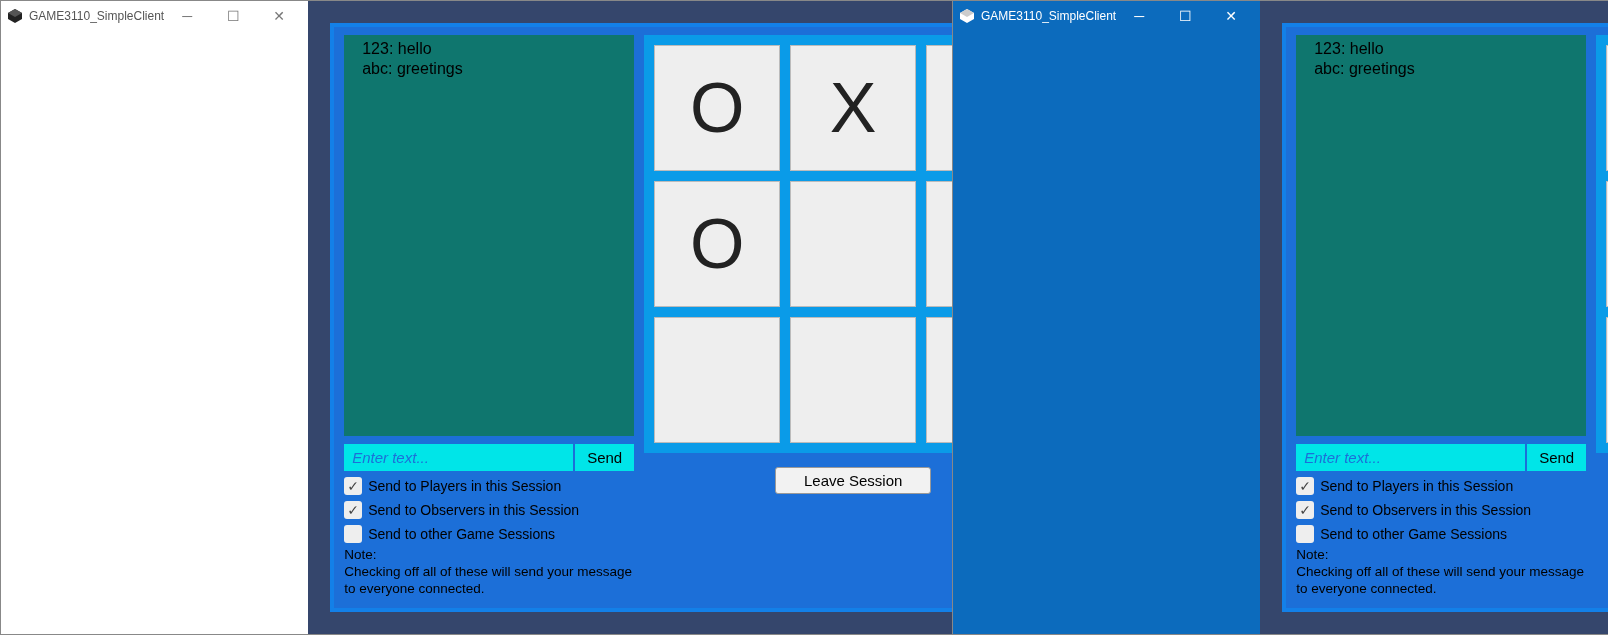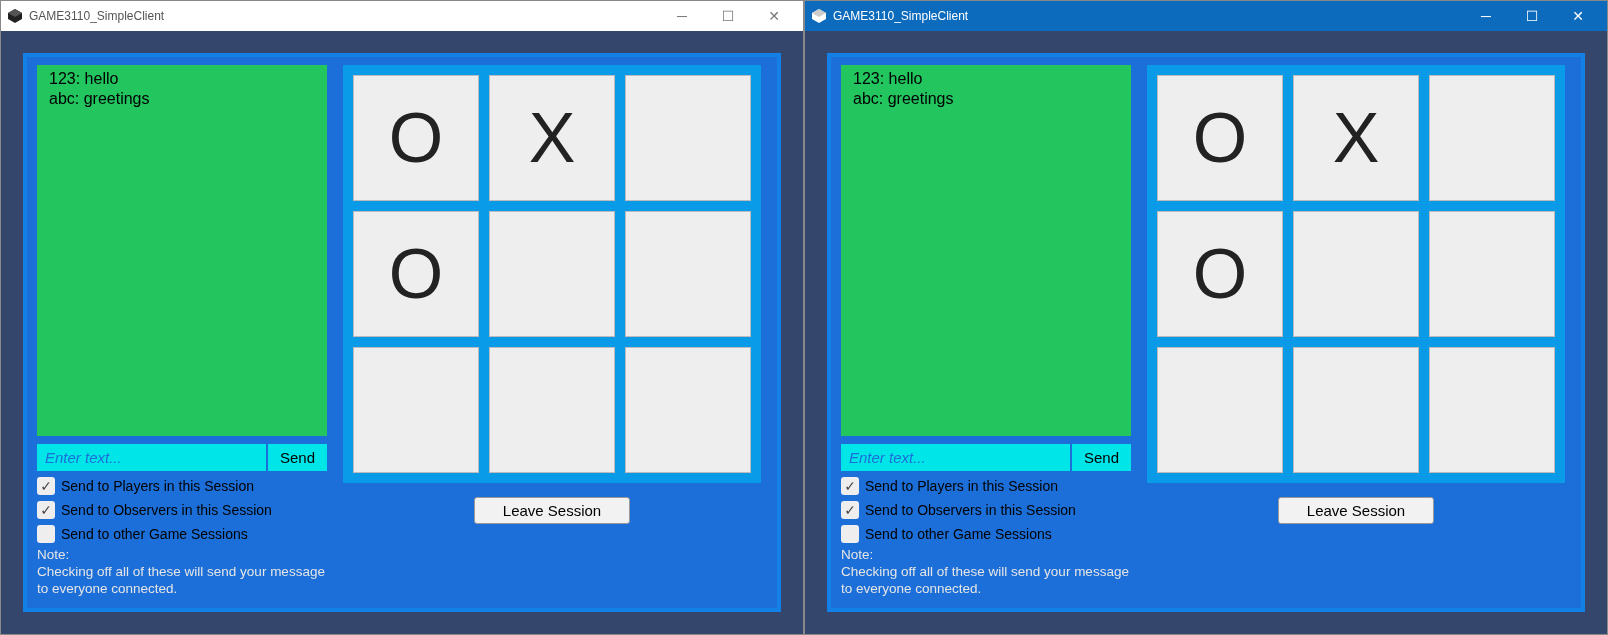--- a/index.html
+++ b/index.html
@@ -5,24 +5,24 @@
   * { box-sizing: border-box; margin: 0; padding: 0; }
   body {
     background: #4a5a7a;
     font-family: Arial, sans-serif;
     display: flex;
     width: 1608px;
     height: 635px;
     overflow: hidden;
   }
   .window {
-    width: 804px;
+    width: 952px;
     height: 635px;
     display: flex;
-    flex-direction: column;
+    flex-direction: row;
     border: 1px solid #888;
   }
   .window.left { background: #fff; }
   .window.right { background: #0c6bbd; }
   .titlebar {
     height: 30px;
     display: flex;
     align-items: center;
     padding: 0 6px;
     font-size: 12px;
@@ -66,22 +66,22 @@
     display:flex;
     gap: 10px;
   }
   .left-col {
     width: 290px;
     display:flex;
     flex-direction:column;
   }
   .chat-log {
     flex:1;
-    background: #22c55e;
-    padding: 4px 12px;
+    background: #0f766e;
+    padding: 4px 18px;
     font-size: 16px;
     color:#000;
     line-height: 1.25;
     overflow:hidden;
   }
   .input-row {
     display:flex;
     gap:2px;
     margin-top:8px;
   }
@@ -115,21 +115,21 @@
     width:18px; height:18px;
     background:#eee;
     border-radius:3px;
     display:flex; align-items:center; justify-content:center;
     font-size:14px; color:#444;
     cursor:pointer;
   }
   .note {
     margin-top:4px;
     font-size:13.5px;
-    color:#e5e5e5;
+    color:#000000;
     line-height:1.25;
   }
   .right-col {
     flex:1;
     display:flex;
     flex-direction:column;
     align-items:center;
   }
   .board {
     background:#0a9be8;

